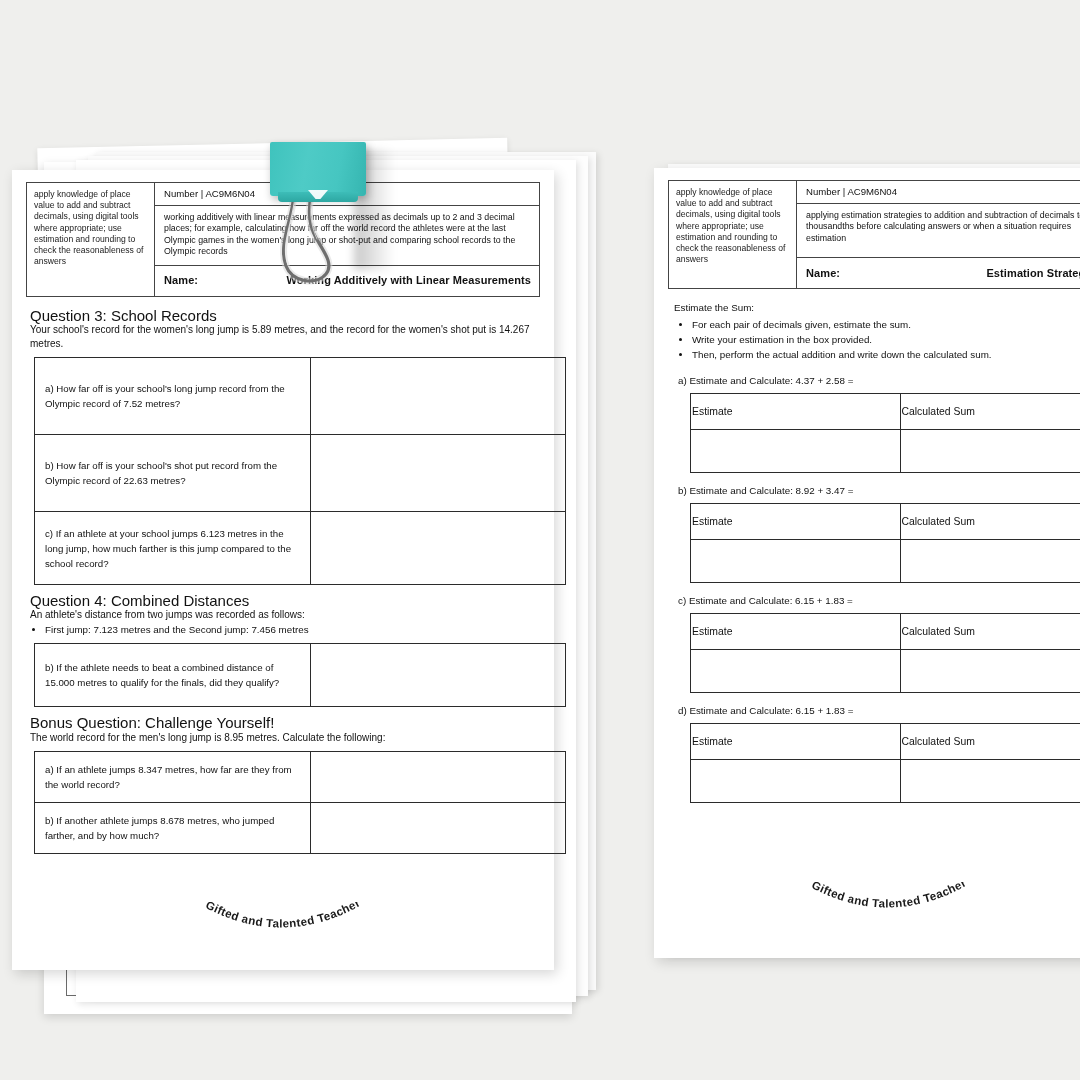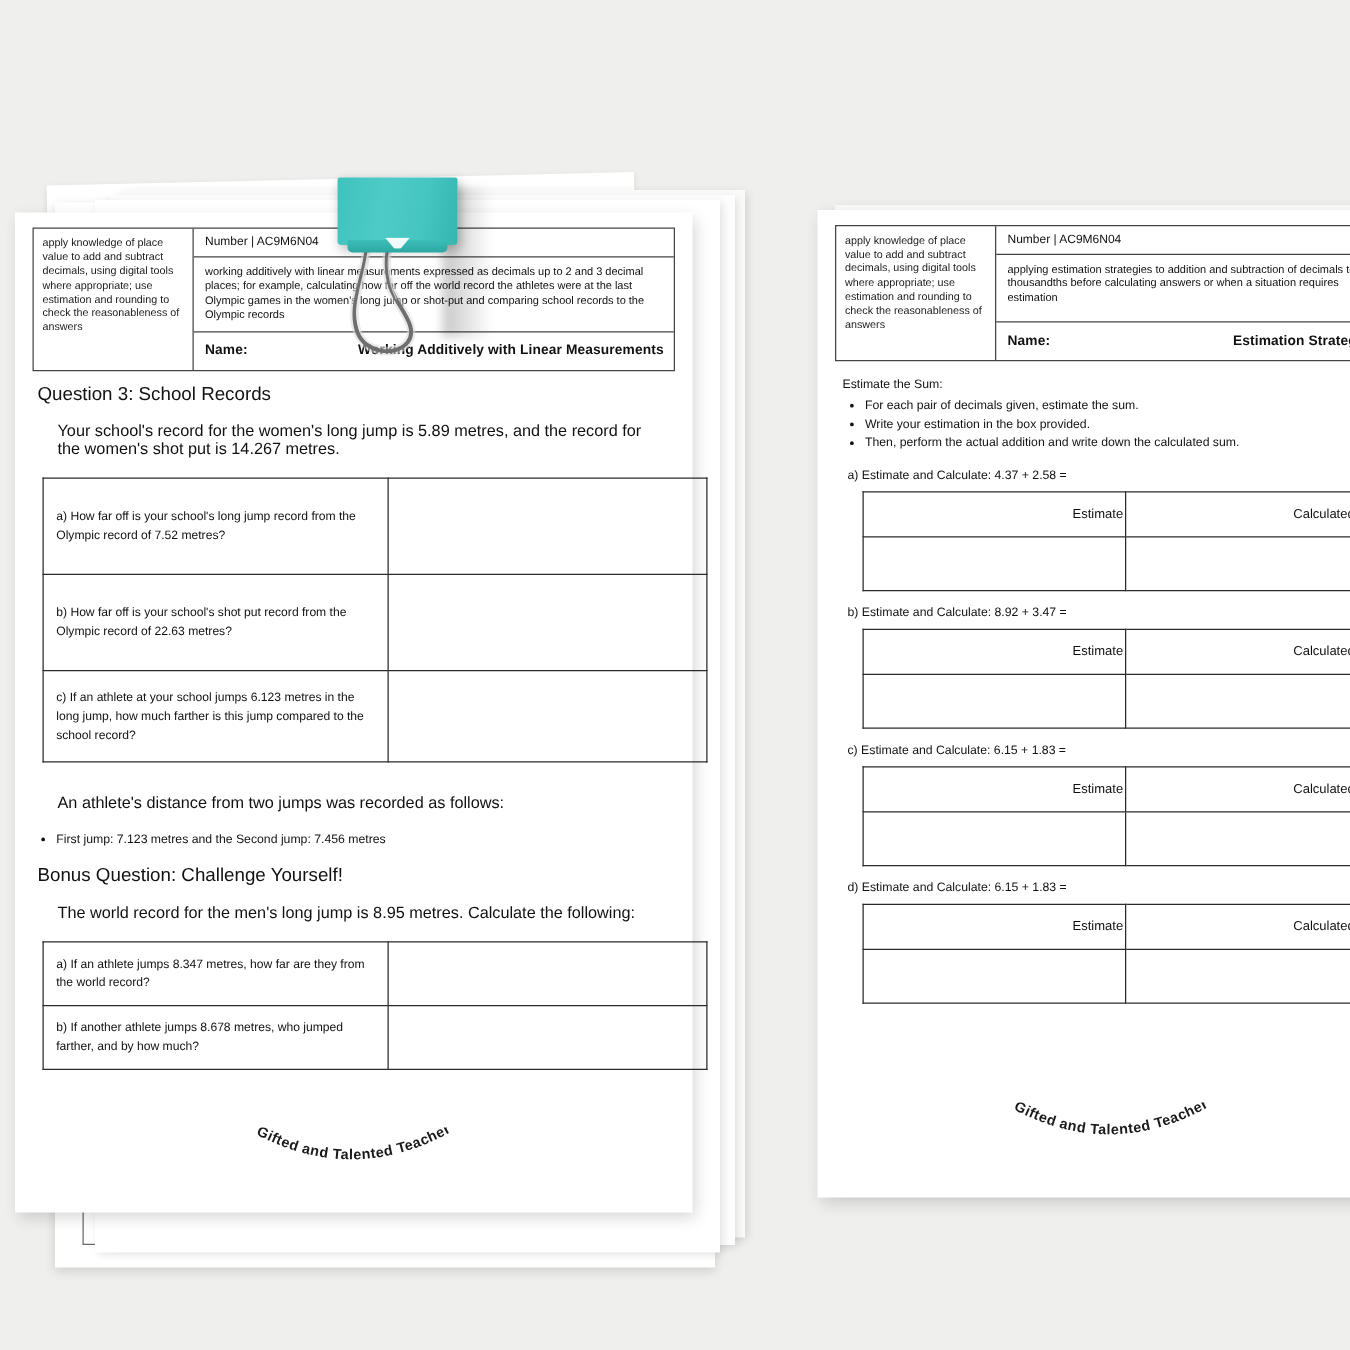--- a/index.html
+++ b/index.html
@@ -80,42 +80,42 @@
   .hdr-name{
     display:flex;align-items:center;justify-content:space-between;
     padding:7px 8px 8px 9px;min-height:30px;box-sizing:border-box;
   }
   .hdr-name .nm{font-size:11px;font-weight:700;letter-spacing:.1px;}
   .hdr-name .ttl{font-size:11px;font-weight:700;letter-spacing:.1px;white-space:nowrap;}
 
   
   .body-wrap{padding:12px 2px 0 4px;}
   .q-title{font-size:15px;line-height:13.4px;margin:0 0 1px 0;}
-  .q-text{font-size:13px;line-height:14px;margin:16px;}
+  .q-text{font-size:10px;line-height:14px;margin:0;}
   .q-list{margin:1px 0 0 0;padding-left:15px;}
   .q-list li{font-size:9.8px;line-height:14px;}
 
   table.qt{border-collapse:collapse;width:508px;margin:6px 0 0 4px;table-layout:fixed;}
   table.qt td{border:1.25px solid #2b2b2b;vertical-align:middle;}
   table.qt td.prompt{
     width:256px;padding:8px 9px 8px 10px;font-size:9.7px;line-height:15px;
   }
   table.qt td.ans{width:252px;}
 
   .gap{height:9px;}
 
   
   .logo-wrap{position:absolute;left:0;right:0;bottom:26px;display:flex;justify-content:center;}
   .logo-wrap.right-logo{bottom:34px;}
 
   
   .r-item-label{font-size:9.8px;line-height:14px;margin:11px 0 5px 6px;}
   table.et{border-collapse:collapse;width:420px;margin:0 0 0 18px;table-layout:fixed;}
   table.et td{border:1.25px solid #2b2b2b;}
-  table.et td.head{height:33px;text-align:right;font-size:10.4px;}
+  table.et td.head{height:33px;text-align:left;font-size:10.4px;}
   table.et td.blank{height:40px;}
   .r-intro{font-size:9.8px;line-height:14px;margin:0 0 0 2px;}
   .r-list{margin:2px 0 0 0;padding-left:20px;}
   .r-list li{font-size:9.8px;line-height:15.2px;}
 
   
   #clip{position:absolute;left:270px;top:142px;width:96px;height:150px;}
   .clip-body{
     position:absolute;left:0;top:0;width:96px;height:54px;
     background:linear-gradient(100deg,#3fc3bd 0%,#4ecbc6 38%,#46c6c1 70%,#35b5b0 100%);
@@ -192,27 +192,32 @@
             </tr>
             <tr>
               <td class="prompt">c) If an athlete at your school jumps 6.123 metres in the long jump, how much farther is this jump compared to the school record?</td>
               <td class="ans" style="height:70px"></td>
             </tr>
           </tbody>
             </table>
 
           <div class="gap"></div>
 
+          <div class="q-title">Question 4: Combined Distances</div>
           <div class="q-text">An athlete's distance from two jumps was recorded as follows:</div>
           <ul class="q-list">
             <li>First jump: 7.123 metres and the Second jump: 7.456 metres</li>
           </ul>
 
           <table class="qt">
             <tbody>
+            <tr>
+              <td class="prompt">b) If the athlete needs to beat a combined distance of 15.000 metres to qualify for the finals, did they qualify?</td>
+              <td class="ans" style="height:60px"></td>
+            </tr>
           </tbody>
             </table>
 
           <div class="gap"></div>
 
           <div class="q-title">Bonus Question: Challenge Yourself!</div>
           <div class="q-text">The world record for the men's long jump is 8.95 metres. Calculate the following:</div>
 
           <table class="qt">
             <tbody>

